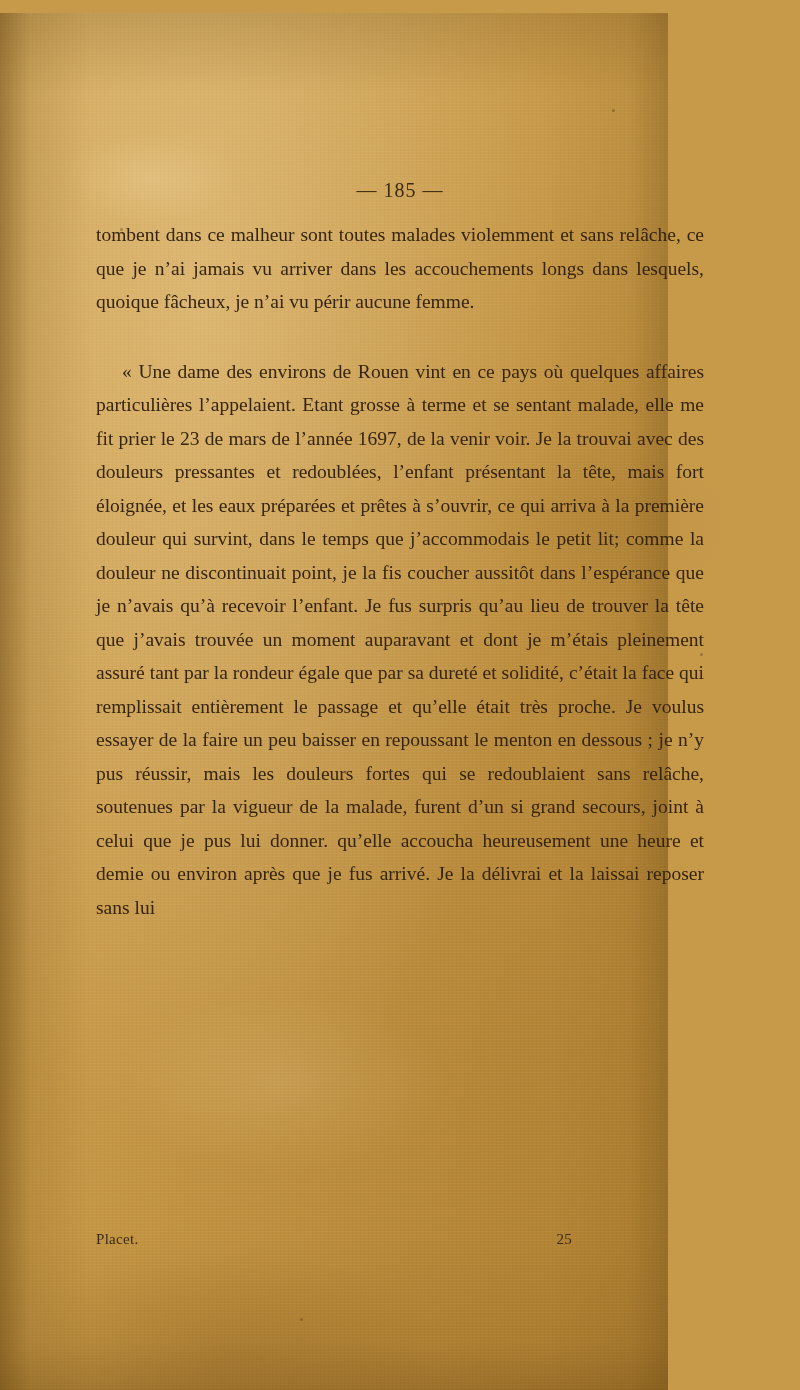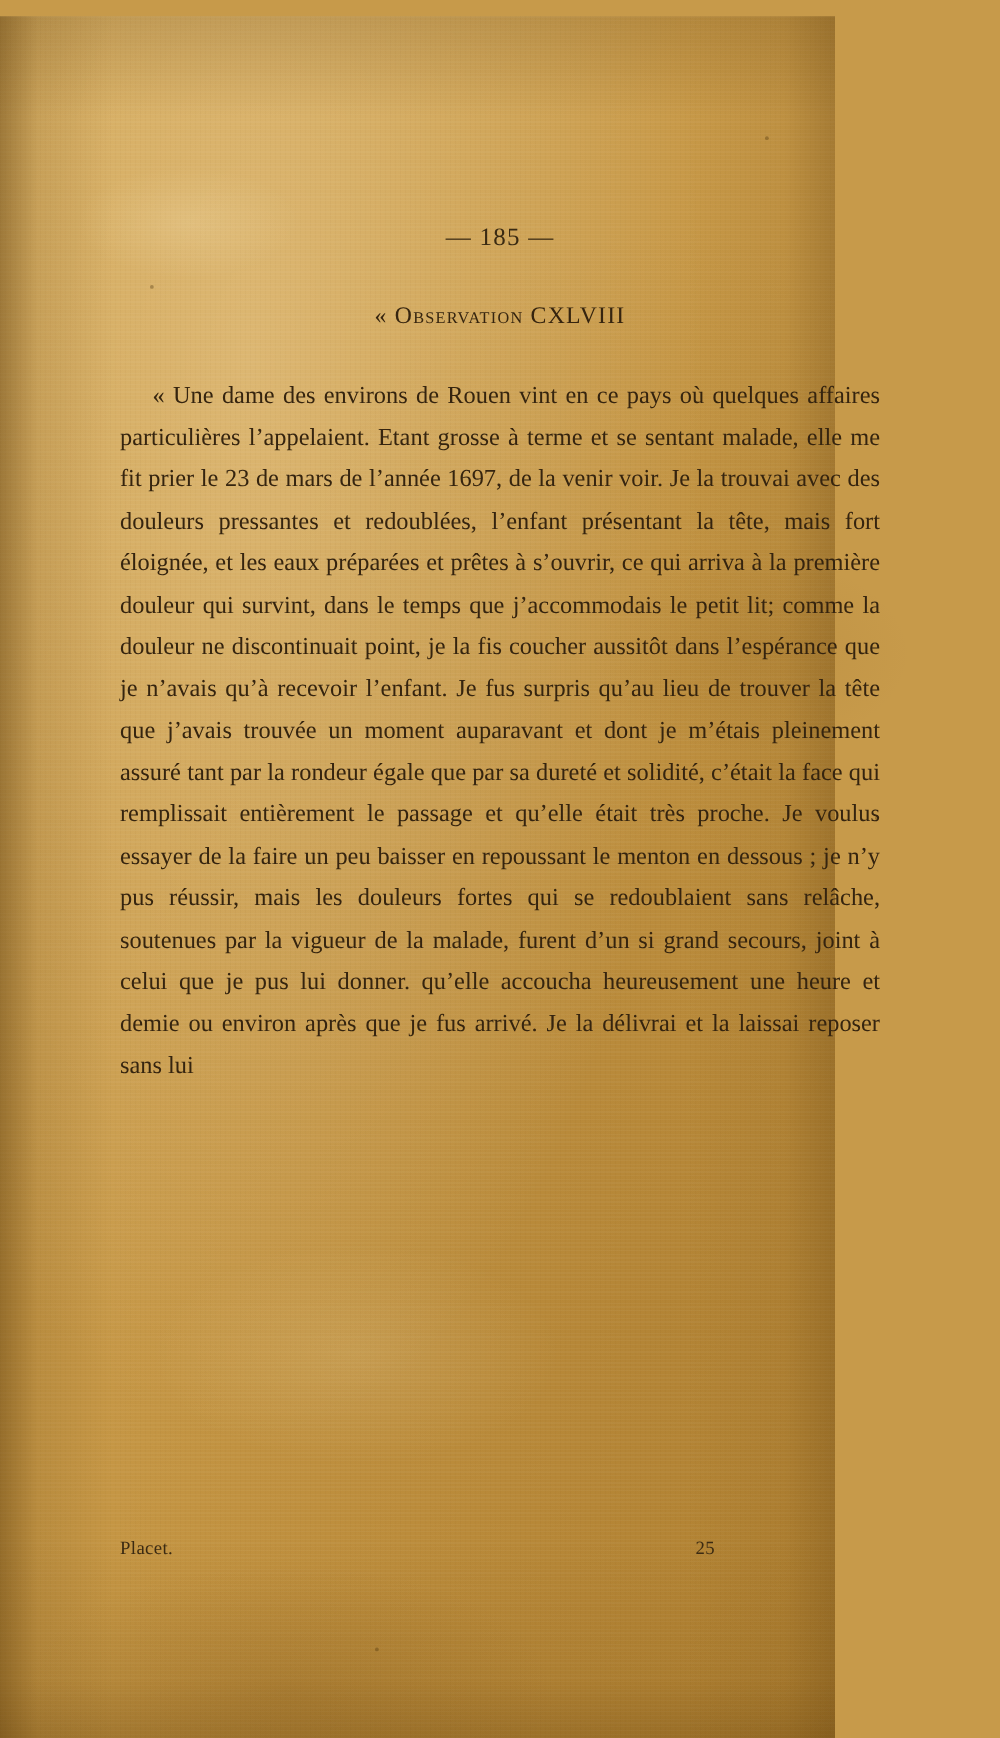--- a/index.html
+++ b/index.html
@@ -137,24 +137,22 @@
 
   <div class="speck" style="left:120px; top:215px;"></div>
   <div class="speck" style="left:612px; top:96px;"></div>
   <div class="speck" style="left:300px; top:1305px;"></div>
   <div class="speck" style="left:700px; top:640px;"></div>
 
   <div class="content">
 
     <div class="page-number">— 185 —</div>
 
+    <p class="para first-block">tombent dans ce malheur sont toutes malades violemment et sans relâche, ce que je n’ai jamais vu arriver dans les accouchements longs dans lesquels, quoique fâcheux, je n’ai vu périr aucune femme.</p>
 
-    <div class="section-head">
-      <span class="smallcaps">« Observation CXLVIII</span>
-    </div>
 
     <p class="para body-para">« Une dame des environs de Rouen vint en ce pays où quelques affaires particulières l’appelaient. Etant grosse à terme et se sentant malade, elle me fit prier le 23 de mars de l’année 1697, de la venir voir. Je la trouvai avec des douleurs pressantes et redoublées, l’enfant présentant la tête, mais fort éloignée, et les eaux préparées et prêtes à s’ouvrir, ce qui arriva à la première douleur qui survint, dans le temps que j’accommodais le petit lit; comme la douleur ne discontinuait point, je la fis coucher aussitôt dans l’espérance que je n’avais qu’à recevoir l’enfant. Je fus surpris qu’au lieu de trouver la tête que j’avais trouvée un moment auparavant et dont je m’étais pleinement assuré tant par la rondeur égale que par sa dureté et solidité, c’était la face qui remplissait entièrement le passage et qu’elle était très proche. Je voulus essayer de la faire un peu baisser en repoussant le menton en dessous ; je n’y pus réussir, mais les douleurs fortes qui se redoublaient sans relâche, soutenues par la vigueur de la malade, furent d’un si grand secours, joint à celui que je pus lui donner. qu’elle accoucha heureusement une heure et demie ou environ après que je fus arrivé. Je la délivrai et la laissai reposer sans lui</p>
   </div>
 
   <div class="footer">
     <span class="catchword">Placet.</span>
     <span class="signature">25</span>
   </div>
 </div>
 

